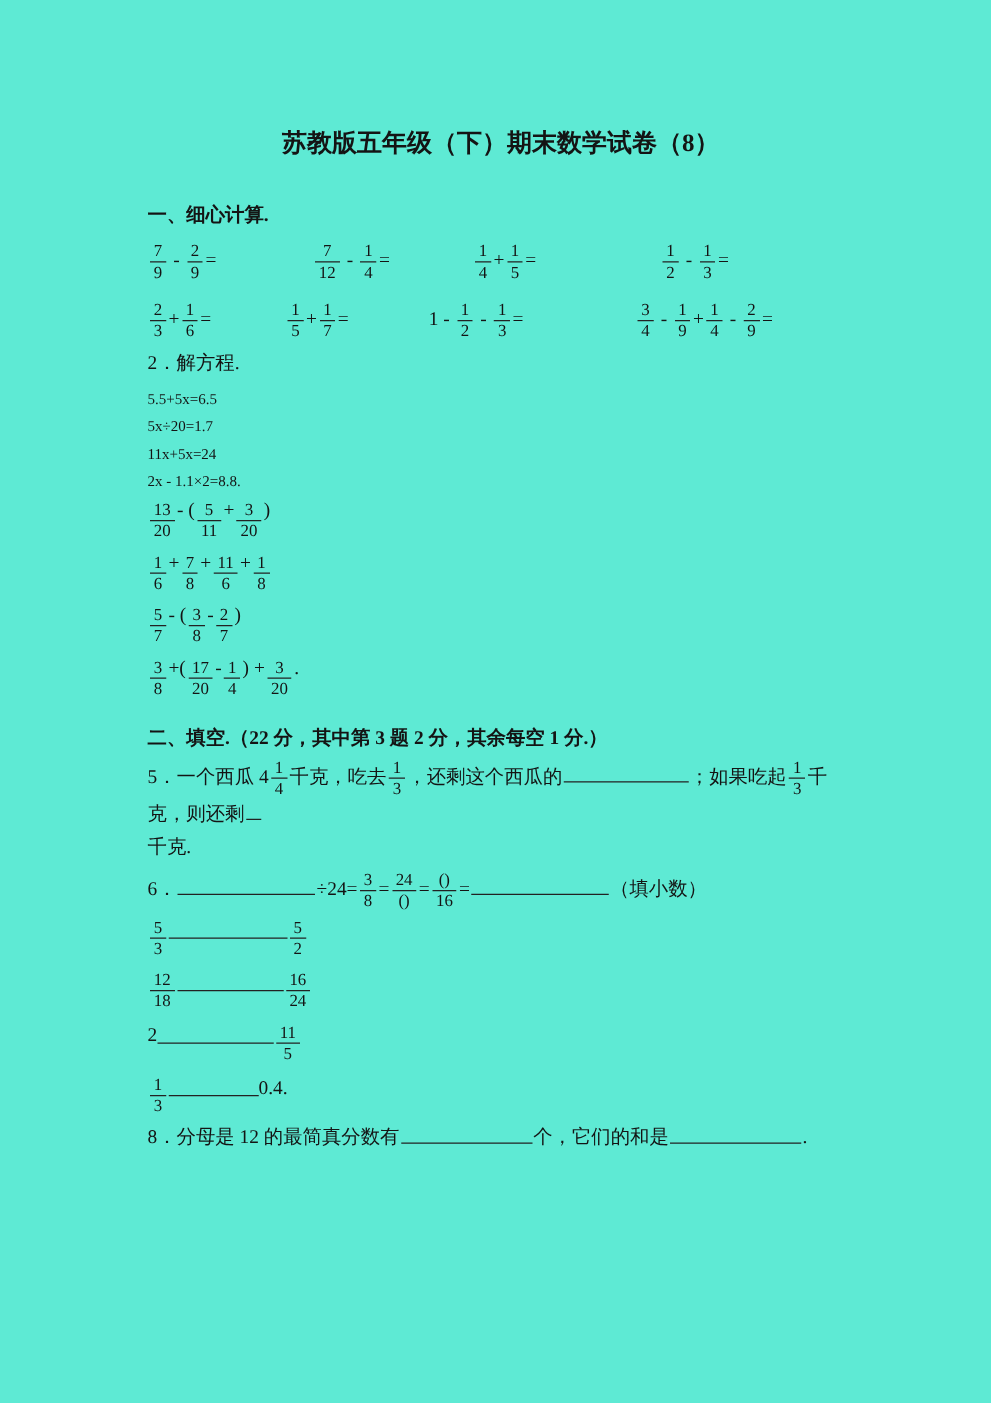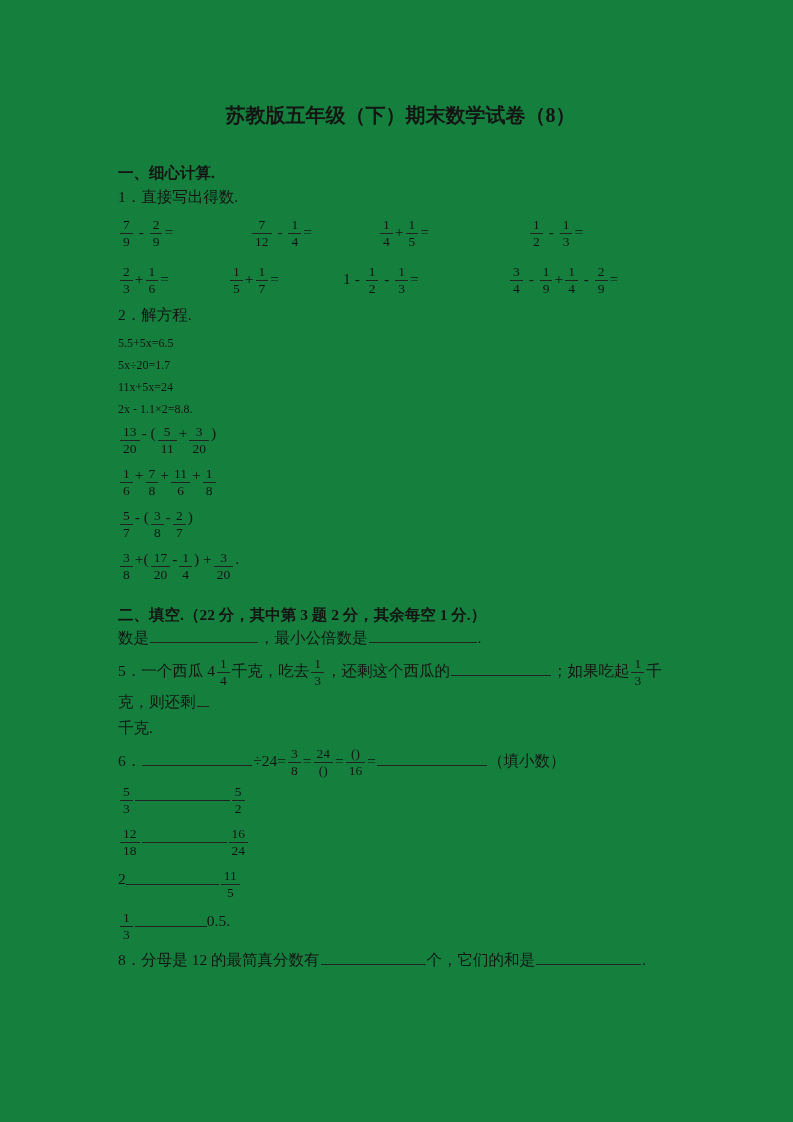--- a/index.html
+++ b/index.html
@@ -1,17 +1,17 @@
 <!DOCTYPE html>
 <html><head>
 <meta charset="utf-8">
 <style>
   html,body{margin:0;padding:0;background:#ffffff;}
   .page{
-    position:relative;width:793px;height:1122px;background:#15803d;
+    position:relative;width:793px;height:1122px;background:#5eead4;
     font-family:"Liberation Serif","DejaVu Serif",serif;color:#141414;overflow:hidden;
   }
   .content{padding:0 110px 0 118px;}
   .title{font-size:20px;font-weight:700;text-align:center;line-height:26px;padding-top:102px;}
   .sec-heading{font-weight:700;font-size:15.5px;line-height:21px;margin-top:34px;}
   .sec-heading.s2{margin-top:16px;}
   .q-label{font-size:15.5px;line-height:21px;margin-top:3px;}
   .eq{font-size:12px;line-height:22px;white-space:nowrap;}
   .eq-block{margin-top:7px;}
   
@@ -39,21 +39,20 @@
 </style>
 </head>
 <body>
 
 <div class="page">
   <div class="content">
 
     <div class="title">苏教版五年级（下）期末数学试卷（8）</div>
 
     <div class="sec-heading">一、细心计算.</div>
-    <div class="q-label">1．直接写出得数.</div>
 
     <div class="calc-grid r1">
       <div class="calc-cell"><span class="frac">
             <span class="num">7</span>
             <span class="den">9</span>
           </span><span class="tk"> - </span><span class="frac">
             <span class="num">2</span>
             <span class="den">9</span>
           </span><span class="tk">=</span></div>
       <div class="calc-cell"><span class="frac">
@@ -196,21 +195,20 @@
         <span class="tk">) +</span>
         <span class="frac">
           <span class="num">3</span>
           <span class="den">20</span>
         </span>
         <span class="tk">.</span>
       </div>
 
     <div class="sec-heading s2">二、填空.（22 分，其中第 3 题 2 分，其余每空 1 分.）</div>
 
-    <p class="fill"><span class="tk">数是</span><span class="blank" style="width: 108px;"></span><span class="tk">，最小公倍数是</span><span class="blank" style="width: 108px;"></span><span class="tk">.</span></p>
 
     <p class="fill gap"><span class="tk">5．一个西瓜 4</span><span class="frac">
           <span class="num">1</span>
           <span class="den">4</span>
         </span><span class="tk">千克，吃去</span><span class="frac">
           <span class="num">1</span>
           <span class="den">3</span>
         </span><span class="tk">，还剩这个西瓜的</span><span class="blank" style="width: 100px;"></span><span class="tk">；如果吃起</span><span class="frac">
           <span class="num">1</span>
           <span class="den">3</span>
@@ -257,19 +255,19 @@
           <span class="num">11</span>
           <span class="den">5</span>
         </span>
       </div>
     <div class="cmp-row">
         <span class="frac">
           <span class="num">1</span>
           <span class="den">3</span>
         </span>
         <span class="mline" style="width: 72px;"></span>
-        <span class="tk raised">0.5.</span>
+        <span class="tk raised">0.4.</span>
       </div>
 
     <p class="fill"><span class="tk">8．分母是 12 的最简真分数有</span><span class="blank" style="width: 105px;"></span><span class="tk">个，它们的和是</span><span class="blank" style="width: 105px;"></span><span class="tk">.</span></p>
 
   </div>
 </div>
 
 </body></html>

